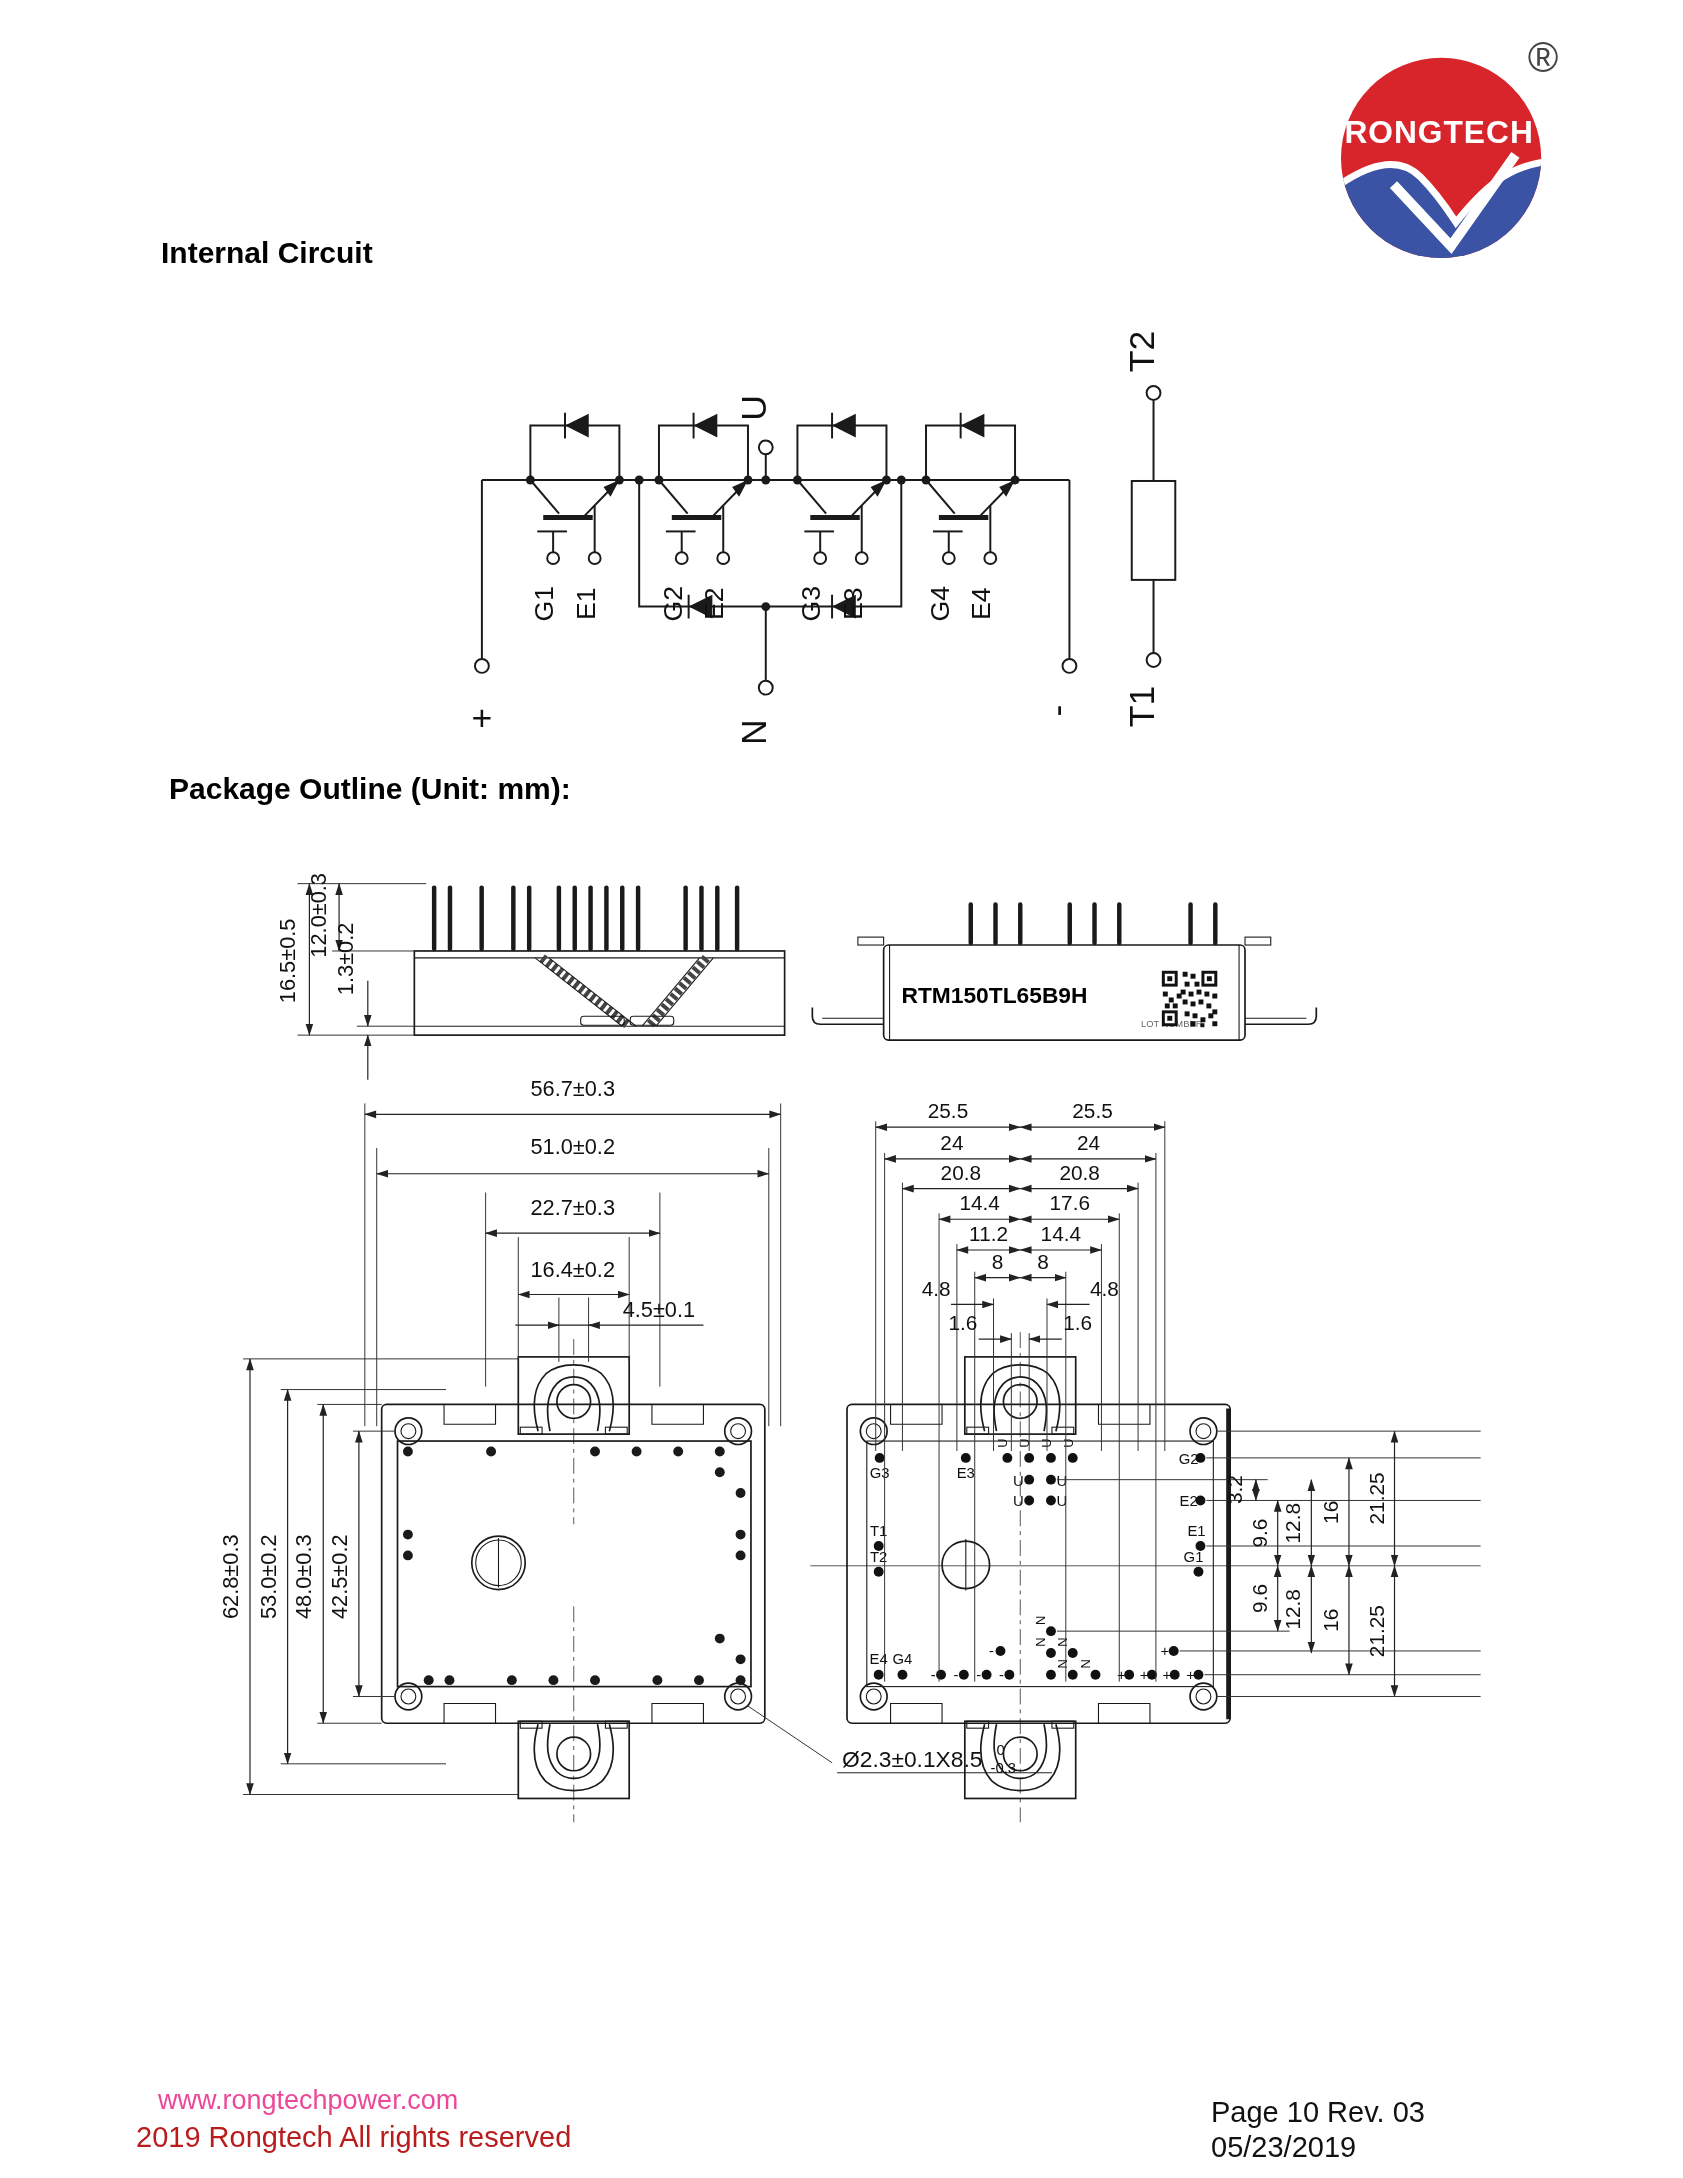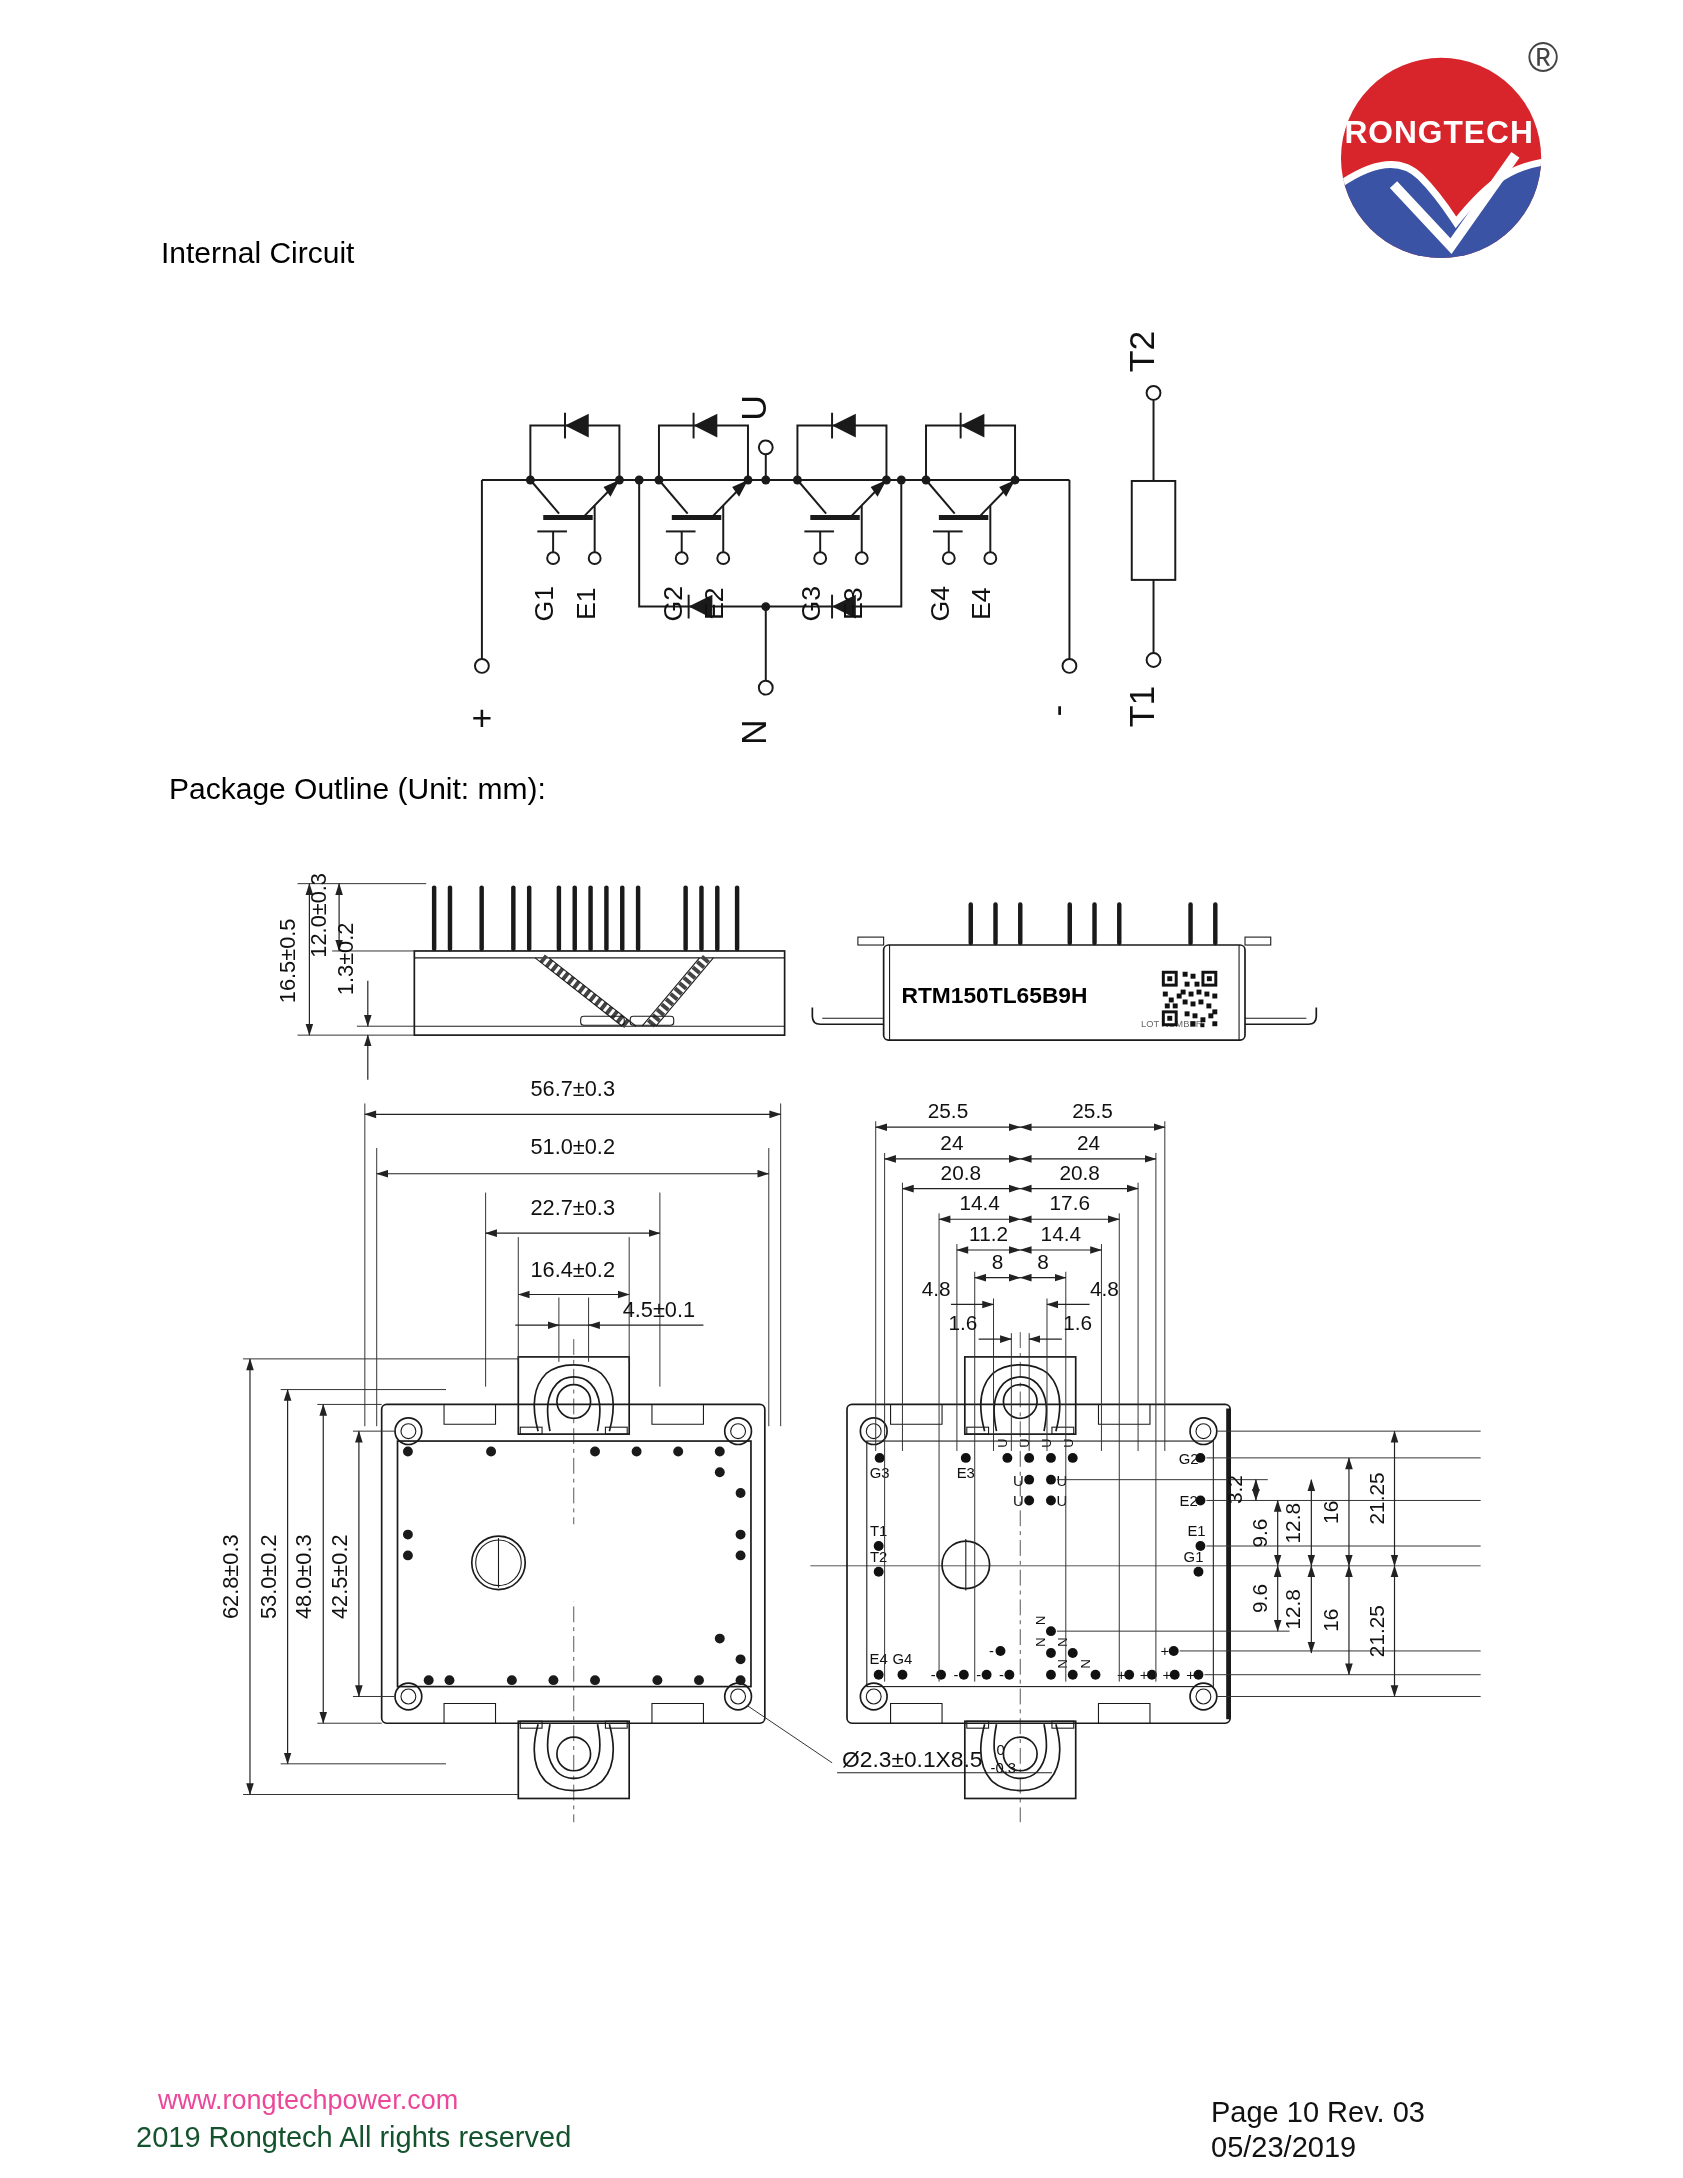--- a/index.html
+++ b/index.html
@@ -1,21 +1,21 @@
 <!DOCTYPE html>
 <html><head>
 <meta charset="utf-8">
 <style>
   html,body{margin:0;padding:0;}
   body{width:1683px;height:2178px;background:#ffffff;position:relative;
        font-family:"Liberation Sans",sans-serif;color:#111;overflow:hidden;}
   .abs{position:absolute;}
-  .h1{font-size:30px;font-weight:normal;color:#000;}
+  .h1{font-size:30px;font-weight:bold;color:#000;}
   .link{color:#ec4899;font-size:27px;cursor:pointer;}
-  .copy{font-size:29px;color:#14532d;}
+  .copy{font-size:29px;color:#b91c1c;}
   .pginfo{font-size:29px;color:#111;}
   svg text{font-family:"Liberation Sans",sans-serif;}
   
   .dr{stroke:#1a1a1a;stroke-width:1.7;fill:none;}
   .drt{stroke:#1a1a1a;stroke-width:1.1;fill:none;}
   .cw{stroke:#1a1a1a;stroke-width:2;fill:none;}
   .term{stroke:#1a1a1a;stroke-width:2;fill:#fff;}
   .pd{fill:#111;stroke:none;}
   .ext{stroke:#333;stroke-width:1;fill:none;}
   .dd{stroke:#222;stroke-width:1.2;fill:none;}

